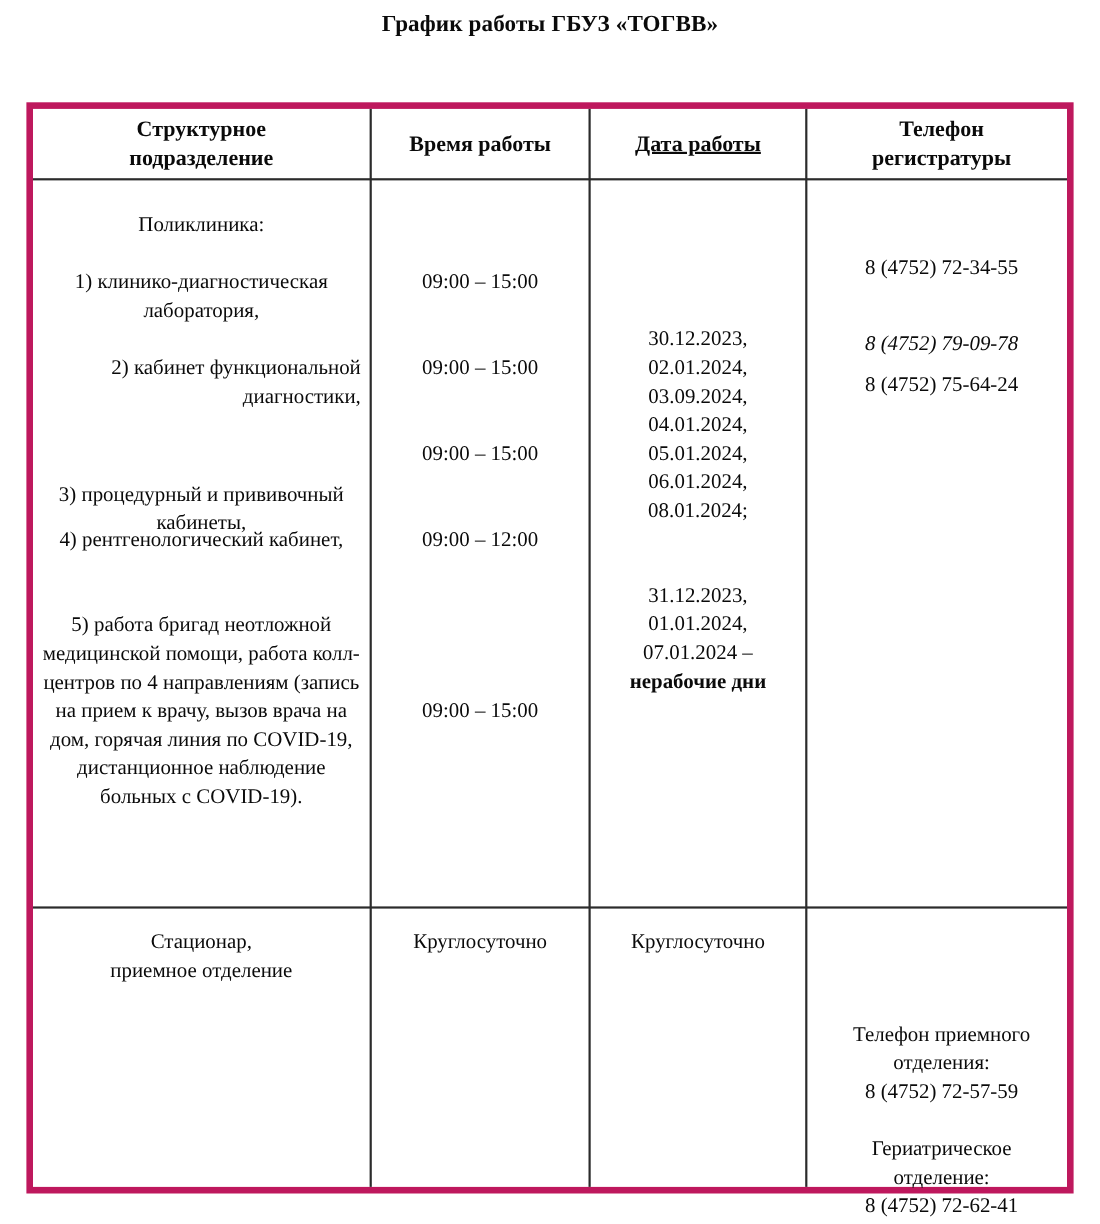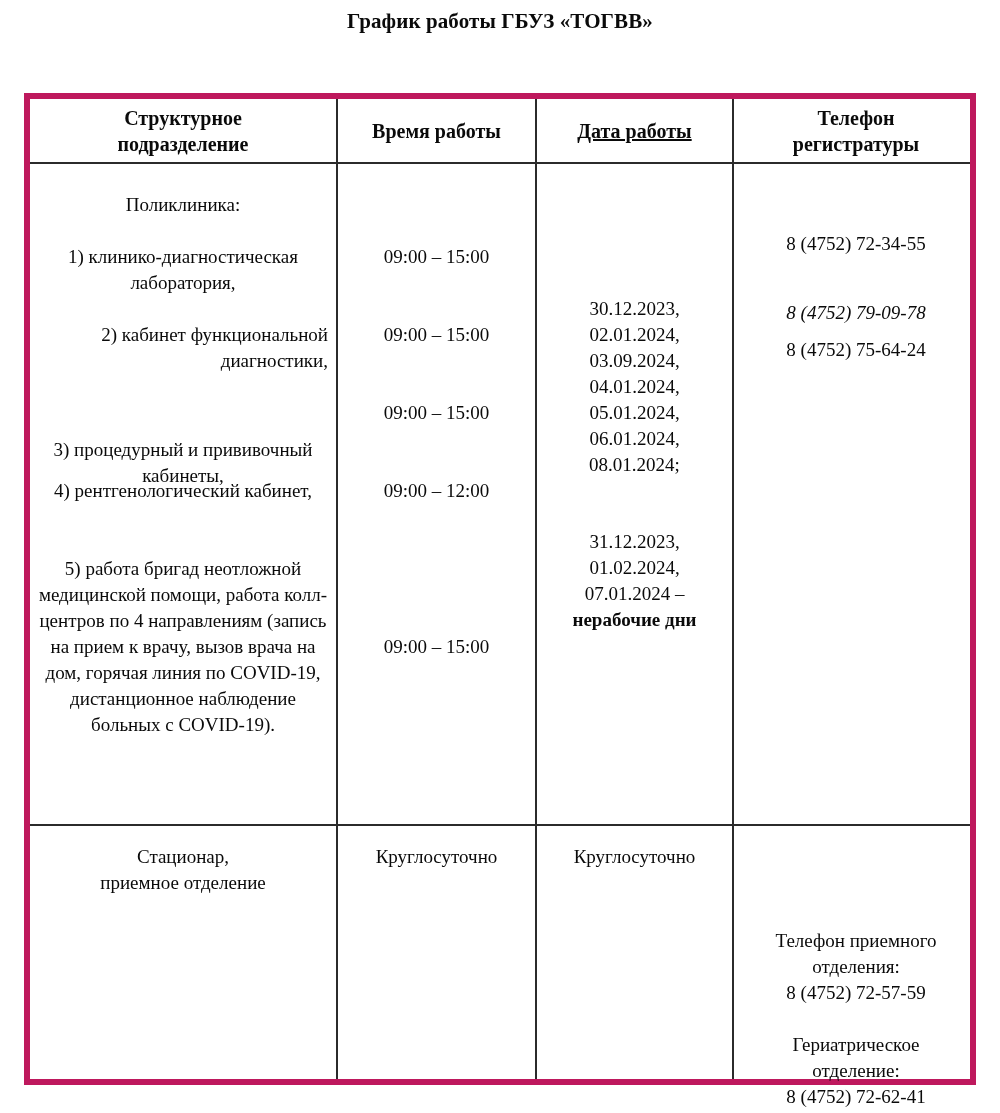--- a/index.html
+++ b/index.html
@@ -171,21 +171,21 @@
       <span class="nowrap">02.01.2024,</span><br>
       <span class="nowrap">03.09.2024,</span><br>
       <span class="nowrap">04.01.2024,</span><br>
       <span class="nowrap">05.01.2024,</span><br>
       <span class="nowrap">06.01.2024,</span><br>
       <span class="nowrap">08.01.2024;</span>
     </div>
 
     <div class="cellblock col3" style="top:430px;">
       <span class="nowrap">31.12.2023,</span><br>
-      <span class="nowrap">01.02.2024,</span><br>
+      <span class="nowrap">01.01.2024,</span><br>
       <span class="nowrap">07.01.2024 –</span><br>
       <span class="nowrap bold">нерабочие дни</span>
     </div>
 
     <div class="cellblock col4" style="top:93px;">8 (4752) 72-34-55</div>
     <div class="cellblock col4" style="top:162px;font-style:italic;">8 (4752) 79-09-78</div>
     <div class="cellblock col4" style="top:199px;">8 (4752) 75-64-24</div>
 
     <div class="cellblock col1" style="top:745px;">
       <span>Стационар,</span><br>

